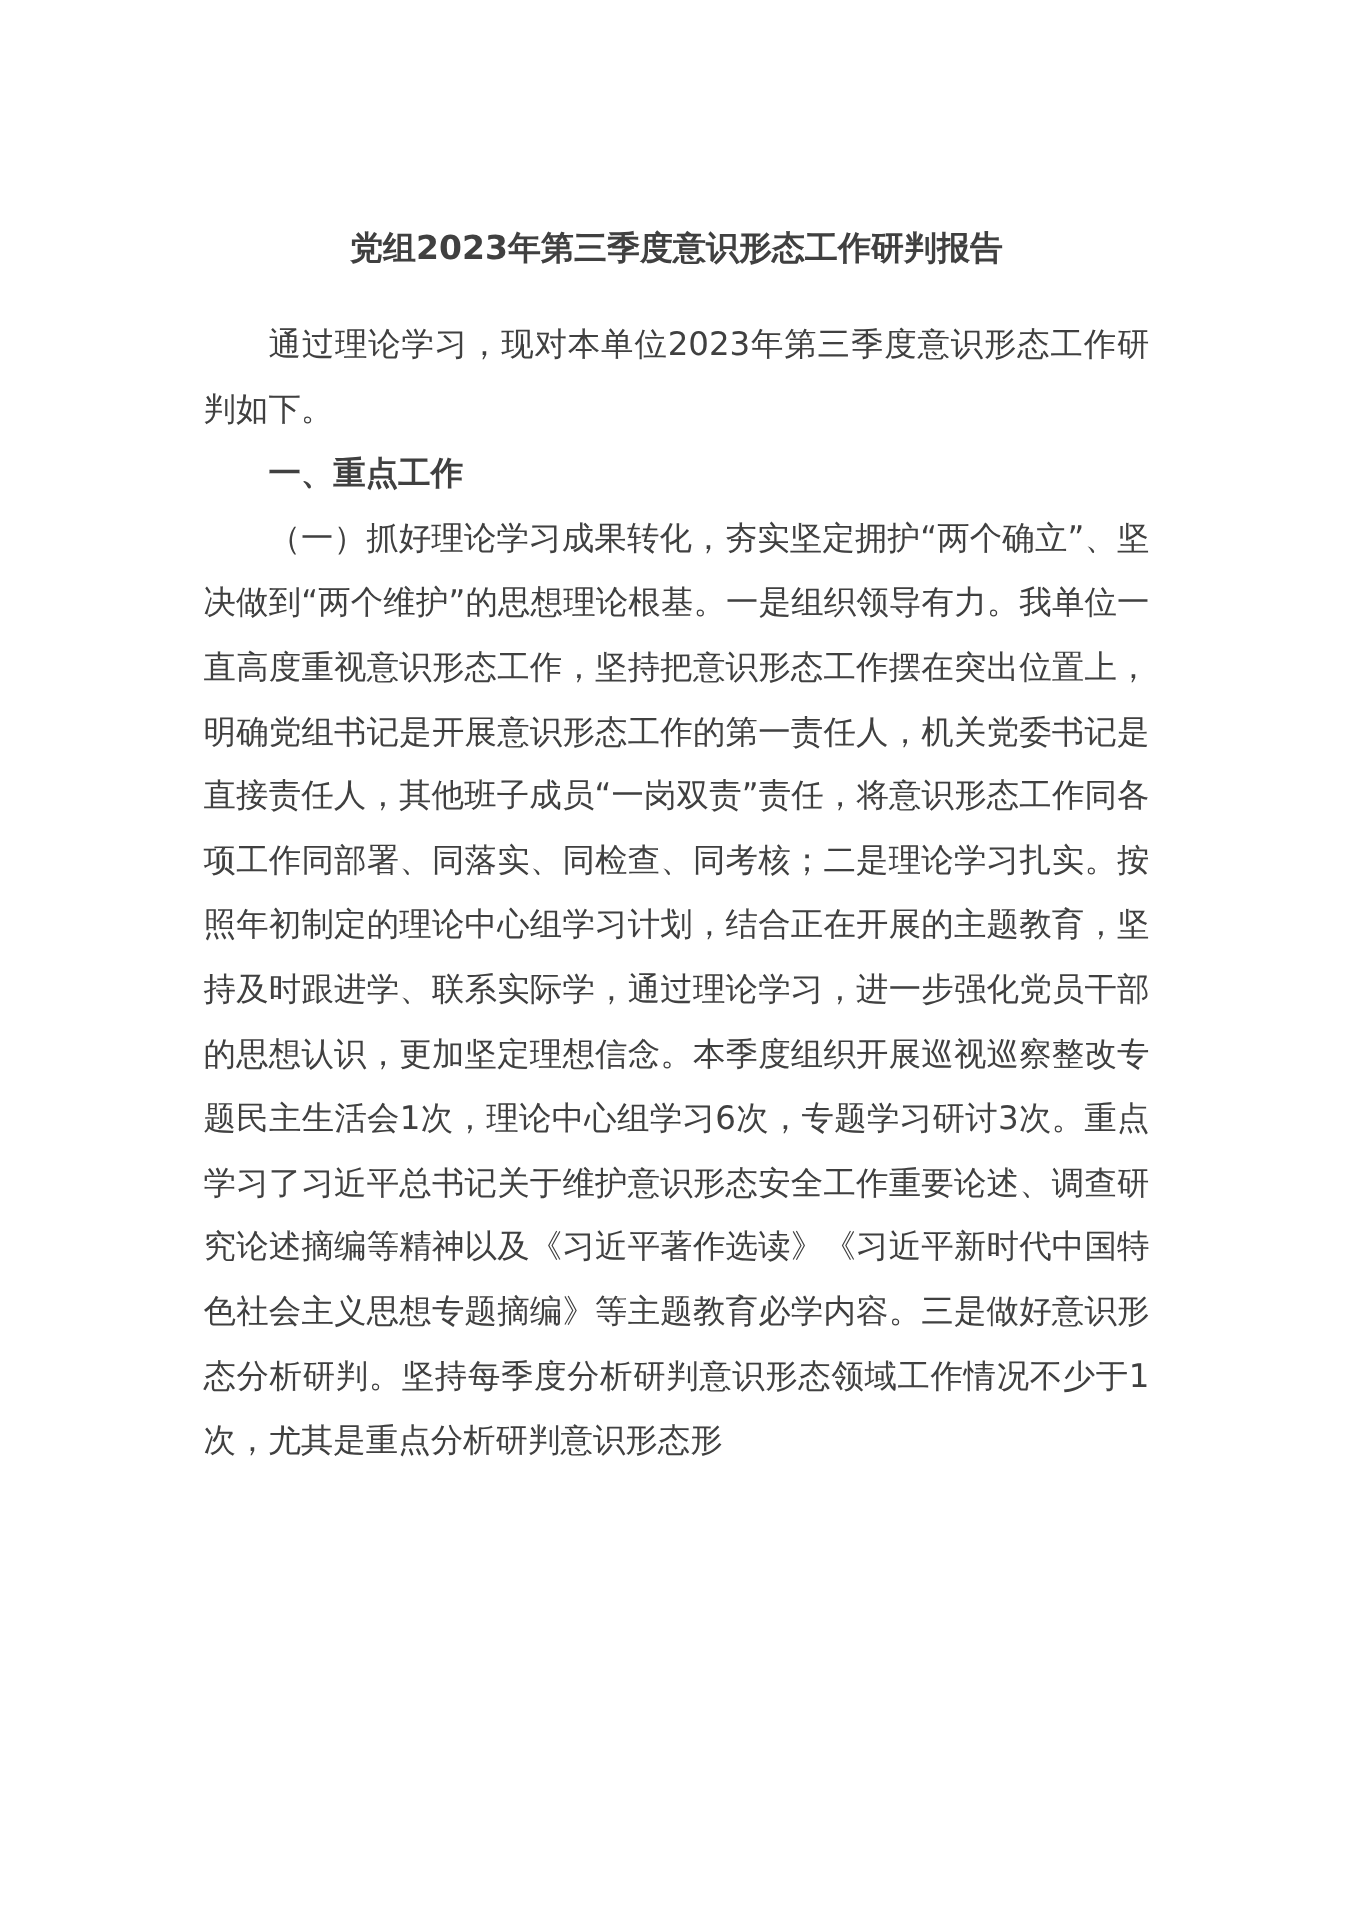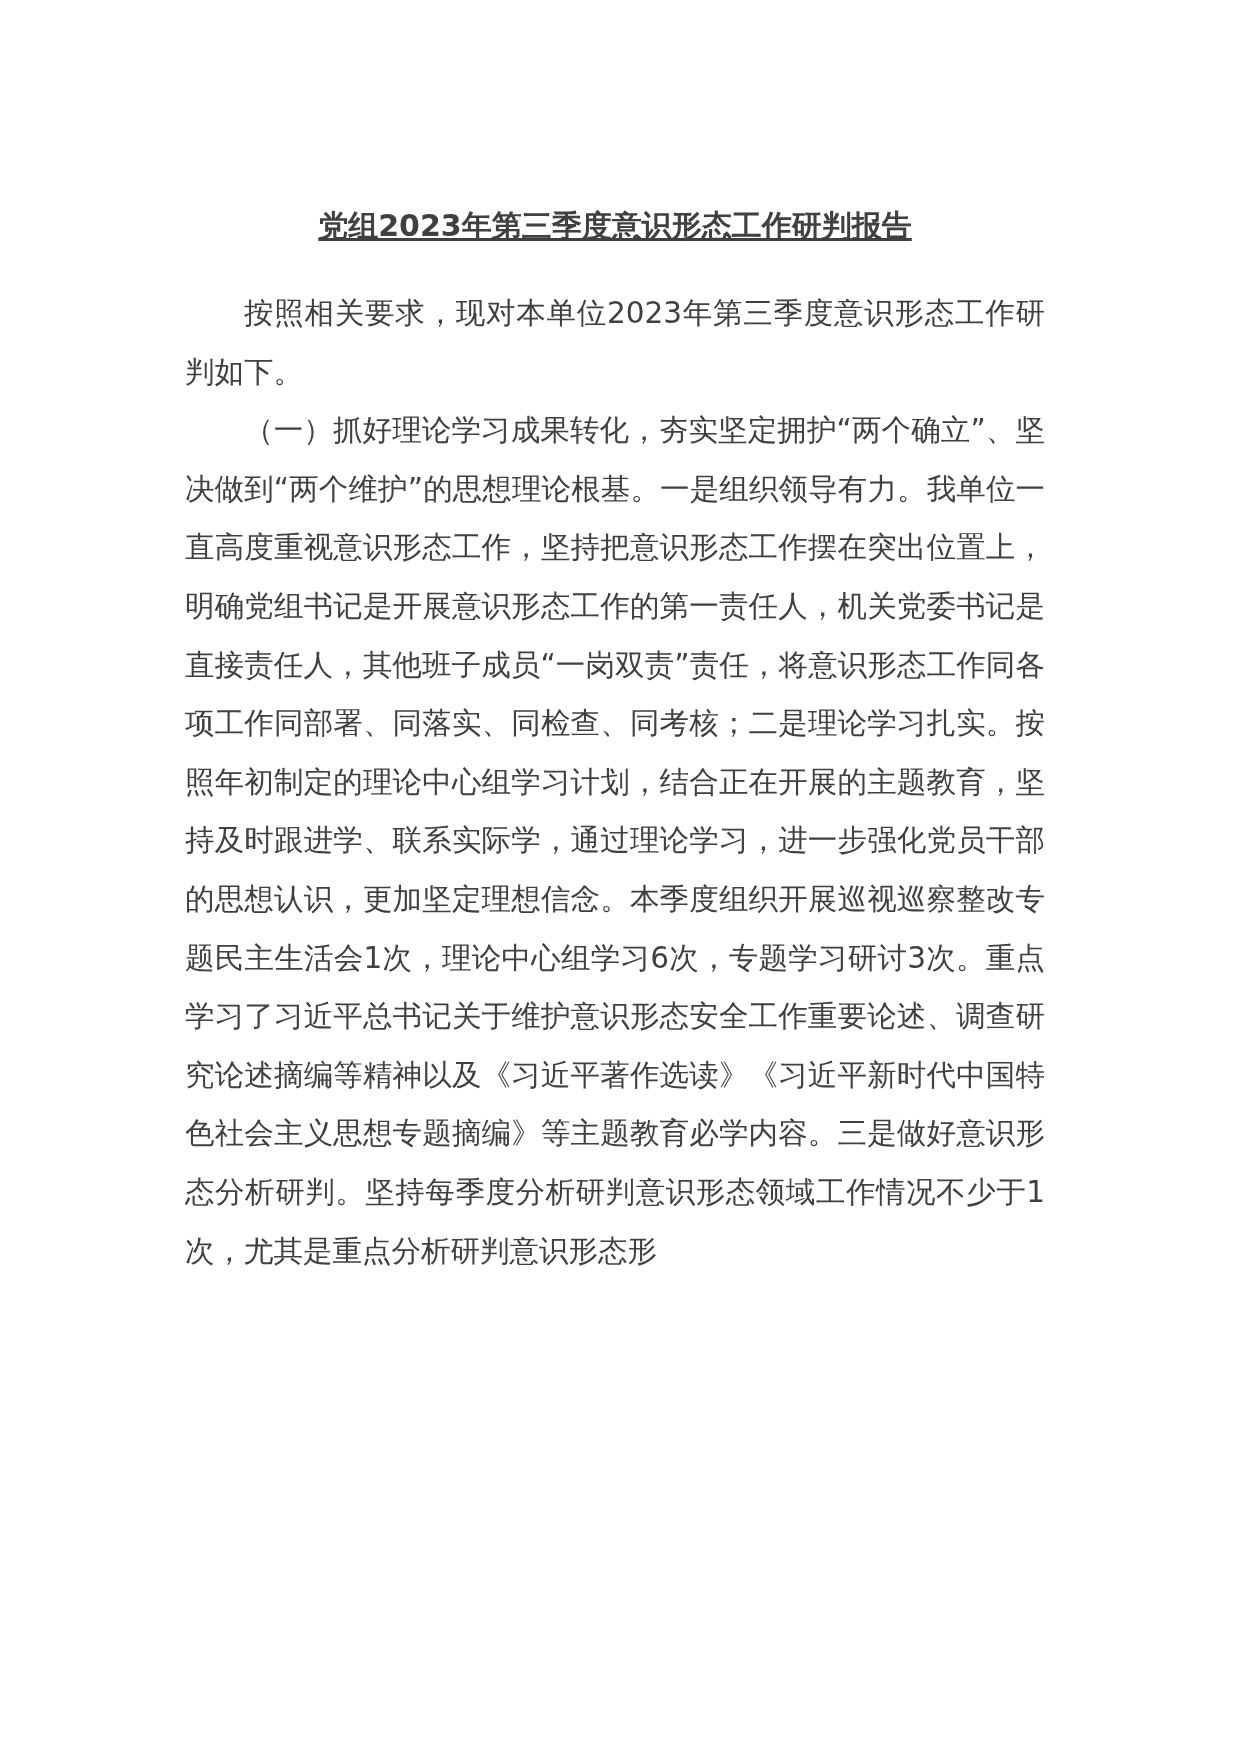--- a/index.html
+++ b/index.html
@@ -24,21 +24,20 @@
     .title {
       position: absolute;
       top: 206px;
       left: 0;
       width: 860px;
       text-align: center;
       font-size: 30px;
       font-weight: bold;
       line-height: 40px;
       letter-spacing: 0px;
-      text-decoration: underline;
     }
     .body-text {
       position: absolute;
       top: 284px;
       left: 0;
       width: 860px;
       font-size: 29.5px;
       line-height: 58.6px;
     }
     .para {
@@ -53,18 +52,19 @@
     }
     .b { font-weight: normal; }
   </style>
 </head>
 <body>
 
 <div class="page">
   <div class="title">党组2023年第三季度意识形态工作研判报告</div>
 
   <div class="body-text">
-    <p class="para">按照相关要求，现对本单位2023年第三季度意识形态工作研判如下。</p>
+    <p class="para">通过理论学习，现对本单位2023年第三季度意识形态工作研判如下。</p>
 
+    <p class="heading">一、重点工作</p>
 
     <p class="para"><span class="b">（一）抓好理论学习成果转化，夯实坚定拥护“两个确立”、坚决做到“两个维护”的思想理论根基。</span><span class="b">一是组织领导有力。</span><span>我单位一直高度重视意识形态工作，坚持把意识形态工作摆在突出位置上，明确党组书记是开展意识形态工作的第一责任人，机关党委书记是直接责任人，其他班子成员“一岗双责”责任，将意识形态工作同各项工作同部署、同落实、同检查、同考核；</span><span class="b">二是理论学习扎实。</span><span>按照年初制定的理论中心组学习计划，结合正在开展的主题教育，坚持及时跟进学、联系实际学，通过理论学习，进一步强化党员干部的思想认识，更加坚定理想信念。本季度组织开展巡视巡察整改专题民主生活会1次，理论中心组学习6次，专题学习研讨3次。重点学习了习近平总书记关于维护意识形态安全工作重要论述、调查研究论述摘编等精神以及《习近平著作选读》《习近平新时代中国特色社会主义思想专题摘编》等主题教育必学内容。</span><span class="b">三是做好意识形态分析研判。</span><span>坚持每季度分析研判意识形态领域工作情况不少于1次，尤其是重点分析研判意识形态形</span></p>
   </div>
 </div>
 
 </body></html>

